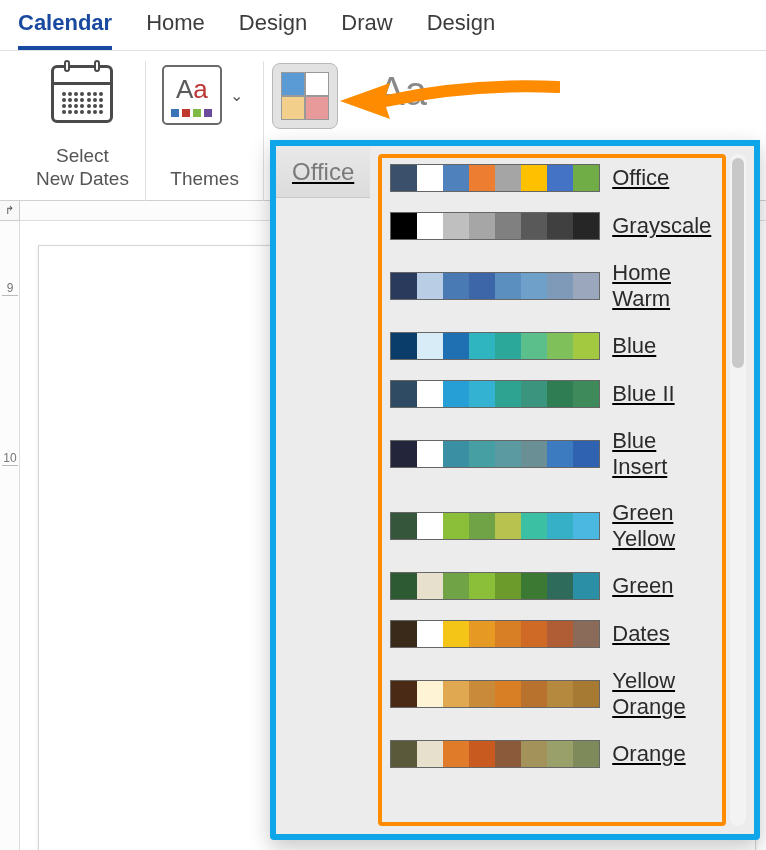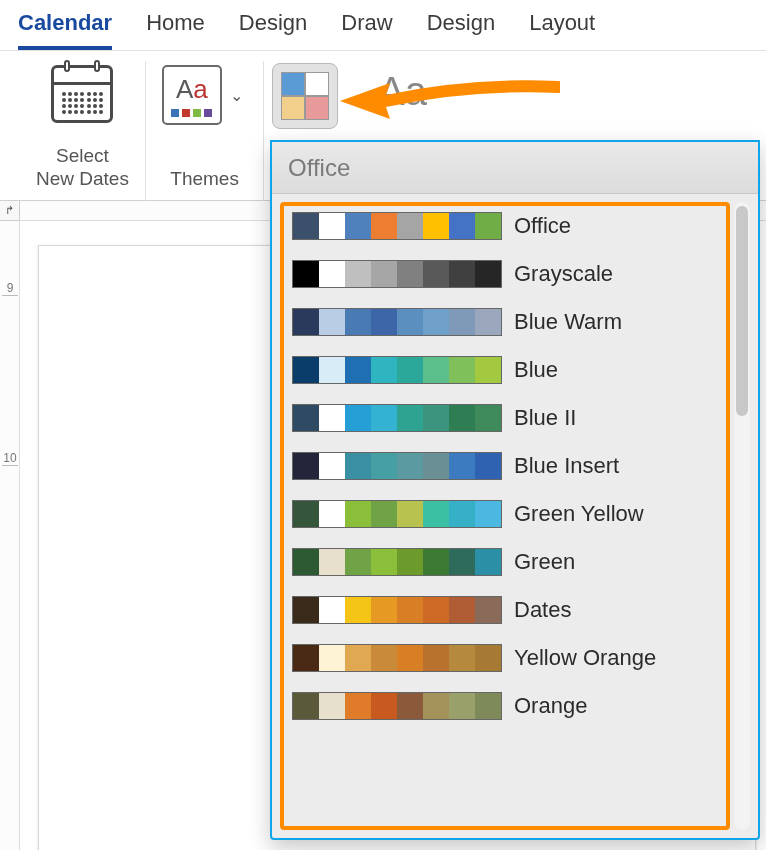--- a/index.html
+++ b/index.html
@@ -140,26 +140,27 @@
     box-shadow: 0 1px 3px rgba(0,0,0,.1);
   }
 
   
   .dropdown {
     position:absolute;
     left: 270px; top: 140px;
     width: 490px;
     height: 700px;
     background:#ececec;
-    border:2px solid #0ea5e9;
+    border:6px solid #0ea5e9;
     border-radius: 0 0 4px 4px;
     box-shadow: 0 8px 22px rgba(0,0,0,.22);
     z-index:5;
     display:flex;
-    flex-direction:column;
+    flex-direction:row;
+    text-decoration:underline;
   }
   .dropdown-header {
     height: 52px;
     padding: 0 16px;
     display:flex; align-items:center;
     font-size: 24px; color:#7a7a7a;
     background: linear-gradient(#e9e9e9,#dcdcdc);
     border-bottom:1px solid #c8c8c8;
   }
   .dropdown-body {
@@ -203,21 +204,20 @@
 </style>
 </head>
 <body>
 
 <div class="ribbon-tabs" id="ribbon-tabs">
     <div class="ribbon-tab active">Calendar</div>
     <div class="ribbon-tab">Home</div>
     <div class="ribbon-tab">Design</div>
     <div class="ribbon-tab">Draw</div>
     <div class="ribbon-tab">Design</div>
-    <div class="ribbon-tab">Layout</div>
   </div>
 
 <div class="ribbon-toolbar">
 
   <div class="ribbon-group">
     <div class="cal-icon">
       <span class="cal-ring l"></span>
         <span class="cal-ring r"></span>
       <div class="cal-dots" id="cal-dots">
           <span></span>
@@ -334,21 +334,21 @@
           <div class="swatch-strip">
             <span style="background: rgb(42, 58, 92);"></span>
             <span style="background: rgb(185, 205, 229);"></span>
             <span style="background: rgb(74, 122, 180);"></span>
             <span style="background: rgb(61, 102, 168);"></span>
             <span style="background: rgb(91, 143, 191);"></span>
             <span style="background: rgb(111, 160, 201);"></span>
             <span style="background: rgb(127, 153, 184);"></span>
             <span style="background: rgb(154, 167, 189);"></span>
           </div>
-          <div class="scheme-label">Blue Warm</div>
+          <div class="scheme-label">Home Warm</div>
         </div>
         <div class="scheme-row">
           <div class="swatch-strip">
             <span style="background: rgb(11, 61, 107);"></span>
             <span style="background: rgb(215, 236, 246);"></span>
             <span style="background: rgb(31, 111, 179);"></span>
             <span style="background: rgb(46, 181, 192);"></span>
             <span style="background: rgb(44, 168, 154);"></span>
             <span style="background: rgb(91, 191, 139);"></span>
             <span style="background: rgb(127, 192, 91);"></span>

